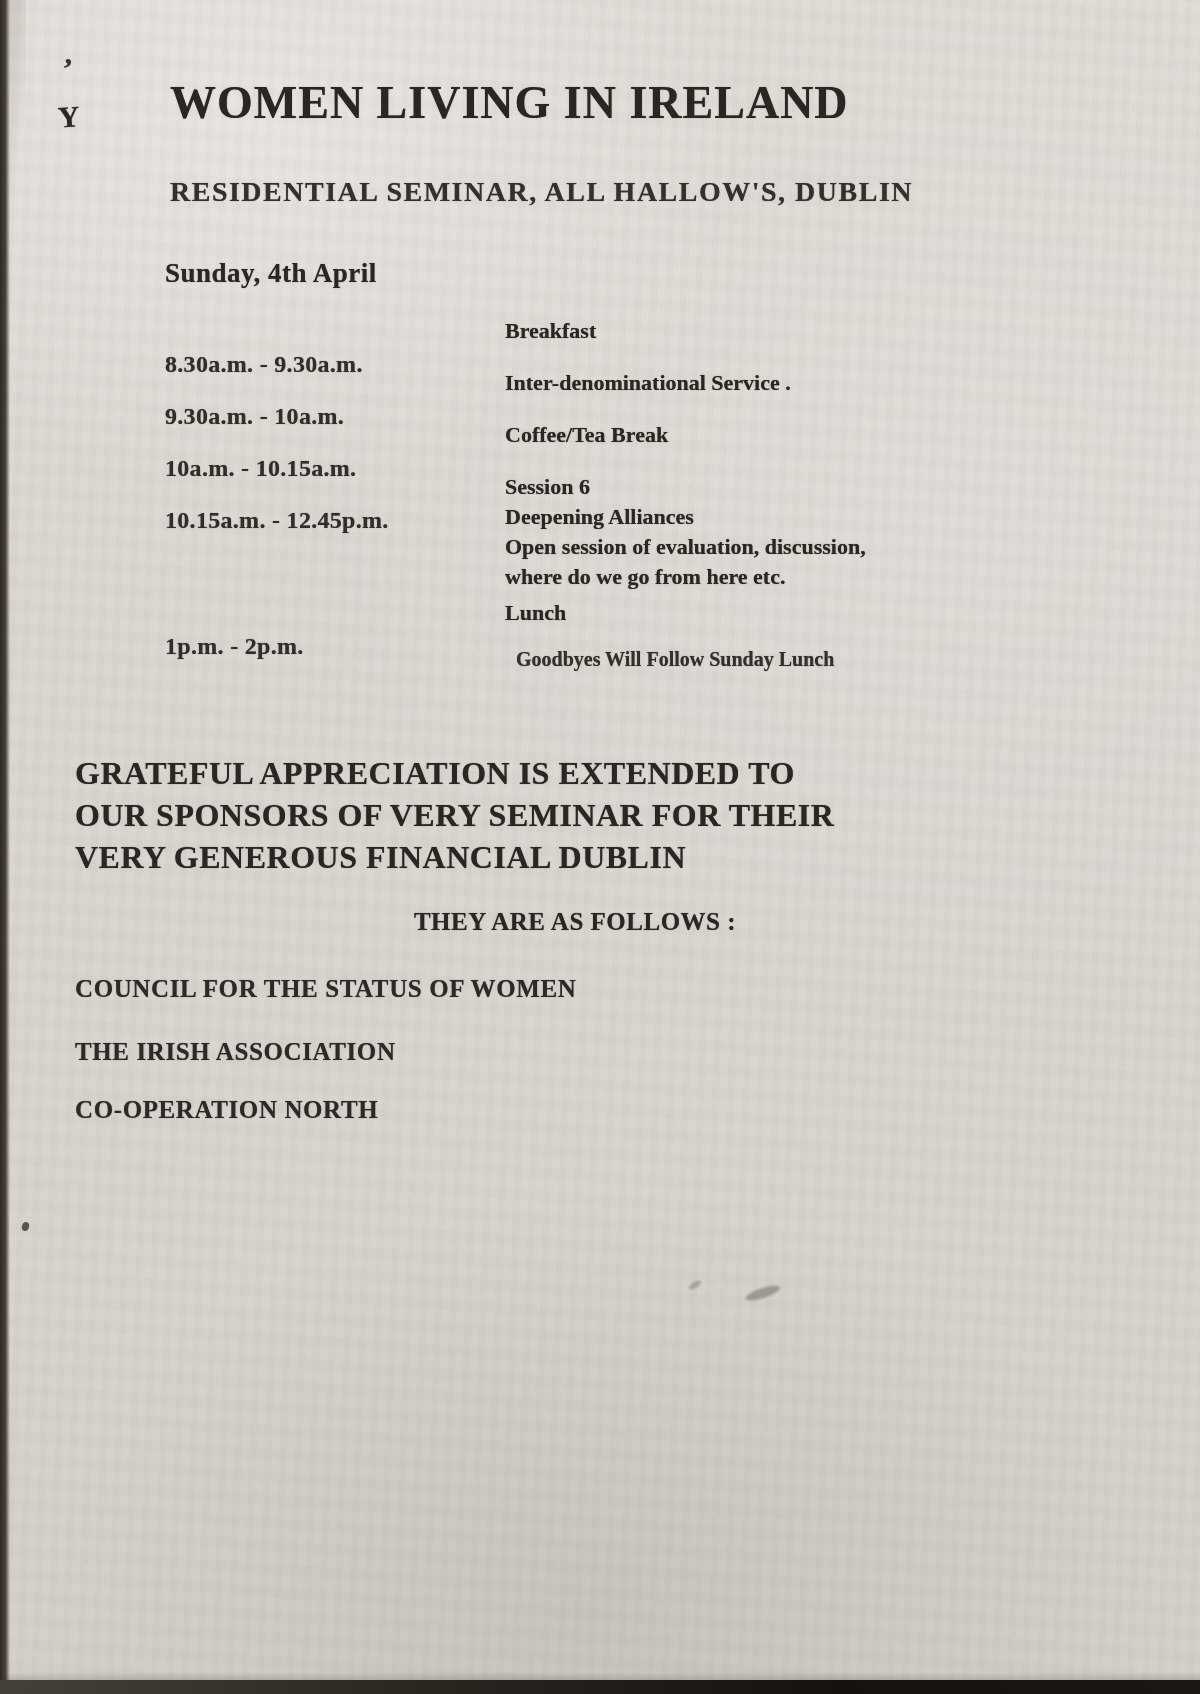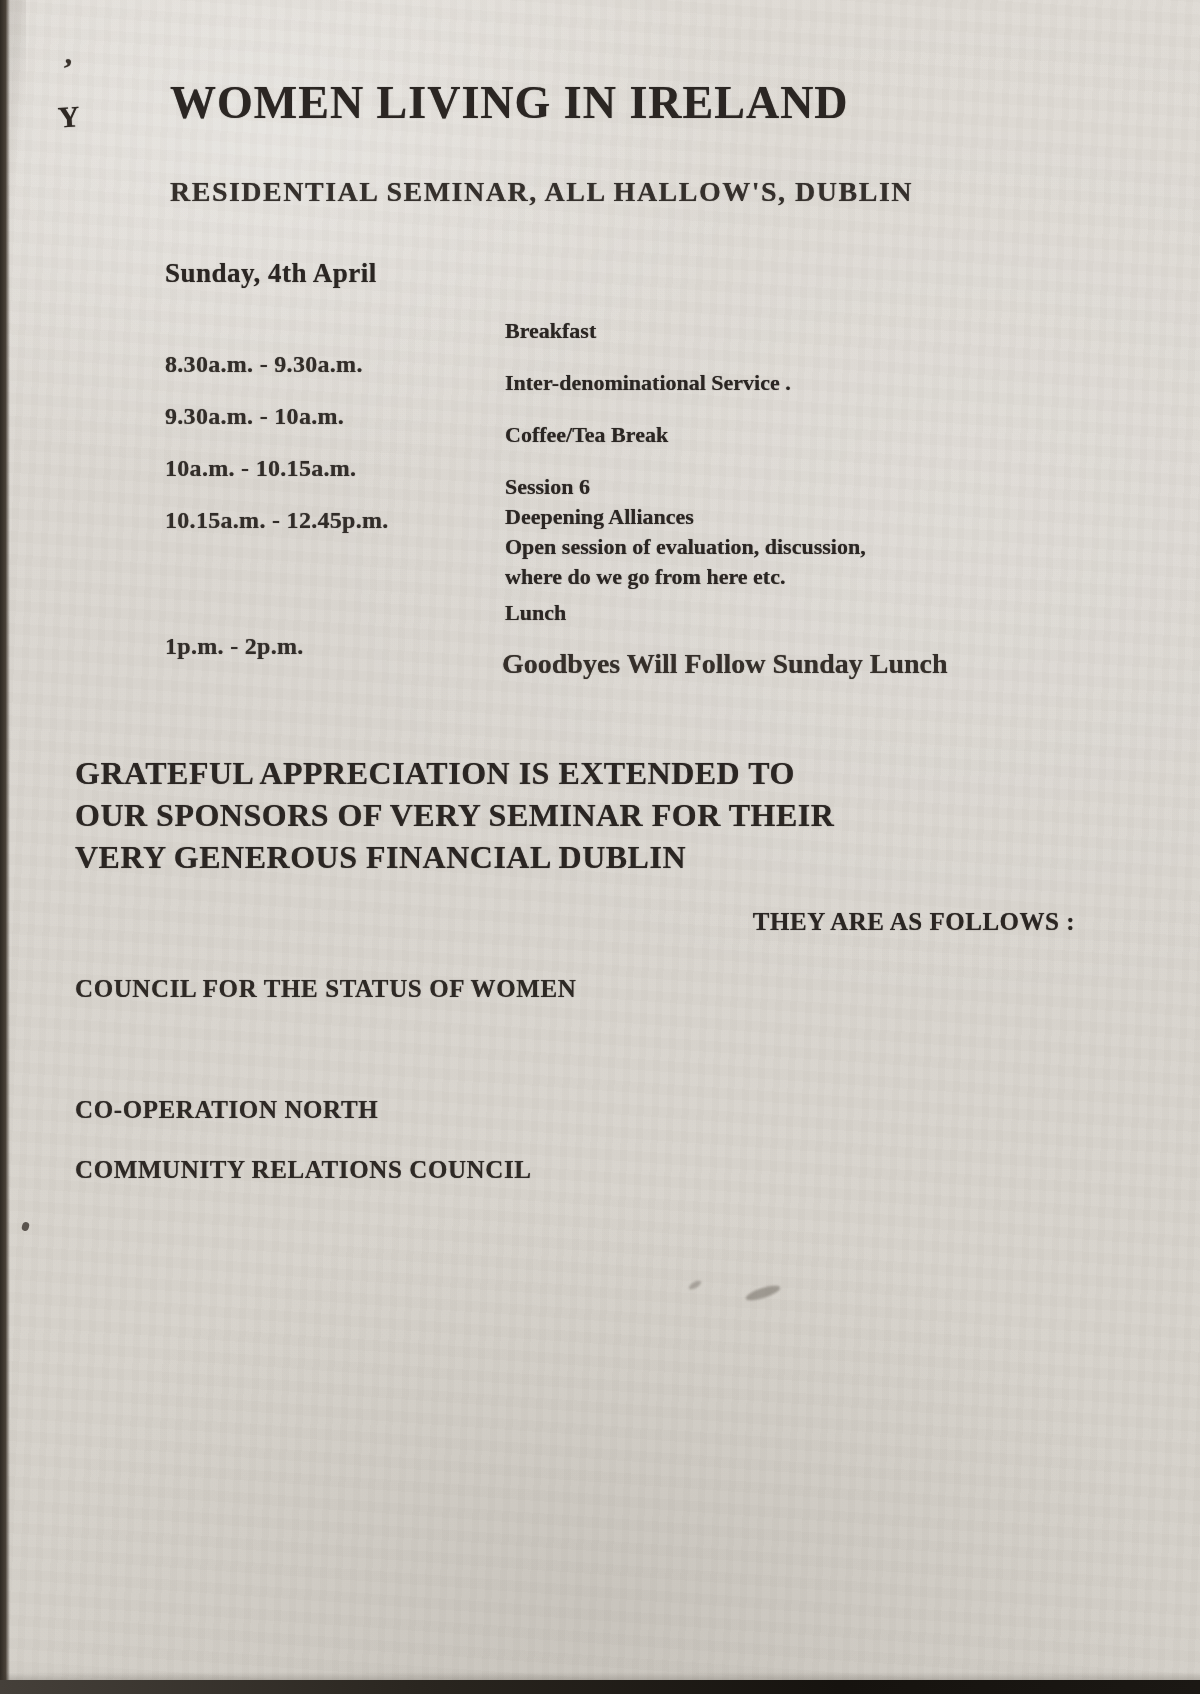--- a/index.html
+++ b/index.html
@@ -66,34 +66,34 @@
     font-size: 24px; font-weight: bold; letter-spacing: 0.3px;
     white-space: nowrap; color: #322d29; margin-top: 35px;
   }
   .sched-act {
     position: absolute; left: 505px; top: 0;
     font-size: 22px; font-weight: bold; line-height: 30px;
     color: #2b2623; max-width: 560px;
   }
 
   .closing-note {
-    position: absolute; left: 502px; top: 648px;
-    font-size: 28px; font-weight: bold; color: #352f2a;
+    position: absolute; left: 516px; top: 648px;
+    font-size: 20px; font-weight: bold; color: #352f2a;
     white-space: nowrap;
   }
 
   .ack-block {
     position: absolute; left: 75px; top: 752px; width: 1000px;
     text-align: left;
     font-size: 32px; font-weight: bold; line-height: 42px;
     letter-spacing: 0.5px;
   }
   .sponsors-intro {
     position: absolute; left: 75px; top: 908px; width: 1000px;
-    text-align: right; font-size: 25px; font-weight: bold;
+    text-align: center; font-size: 25px; font-weight: bold;
     letter-spacing: 0.5px;
   }
   .sponsor-line {
     position: absolute; left: 75px; width: 1000px;
     font-size: 25px; font-weight: bold;
     letter-spacing: 0.6px; color: #2e2925;
   }
 
   
   .mark-squiggle {
@@ -192,20 +192,20 @@
   <div class="closing-note ink">Goodbyes Will Follow Sunday Lunch</div>
 
   <div class="ack-block ink">
     <div>GRATEFUL APPRECIATION IS EXTENDED TO</div>
     <div>OUR SPONSORS OF VERY SEMINAR FOR THEIR</div>
     <div>VERY GENEROUS FINANCIAL DUBLIN</div>
   </div>
 
   <div class="sponsors-intro ink">THEY ARE AS FOLLOWS :</div>
   <div class="sponsor-line ink" style="top:975px">COUNCIL FOR THE STATUS OF WOMEN</div>
+  <div class="sponsor-line ink" style="top:1038px">THE IRISH ASSOCIATION</div>
   <div class="sponsor-line ink" style="top:1096px">CO-OPERATION NORTH</div>
-  <div class="sponsor-line ink" style="top:1156px">COMMUNITY RELATIONS COUNCIL</div>
 
   <div class="scan-edge-left"></div>
   <div class="scan-edge-bottom-fade"></div>
   <div class="scan-edge-bottom"></div>
 
 </div>
 
 </body></html>

